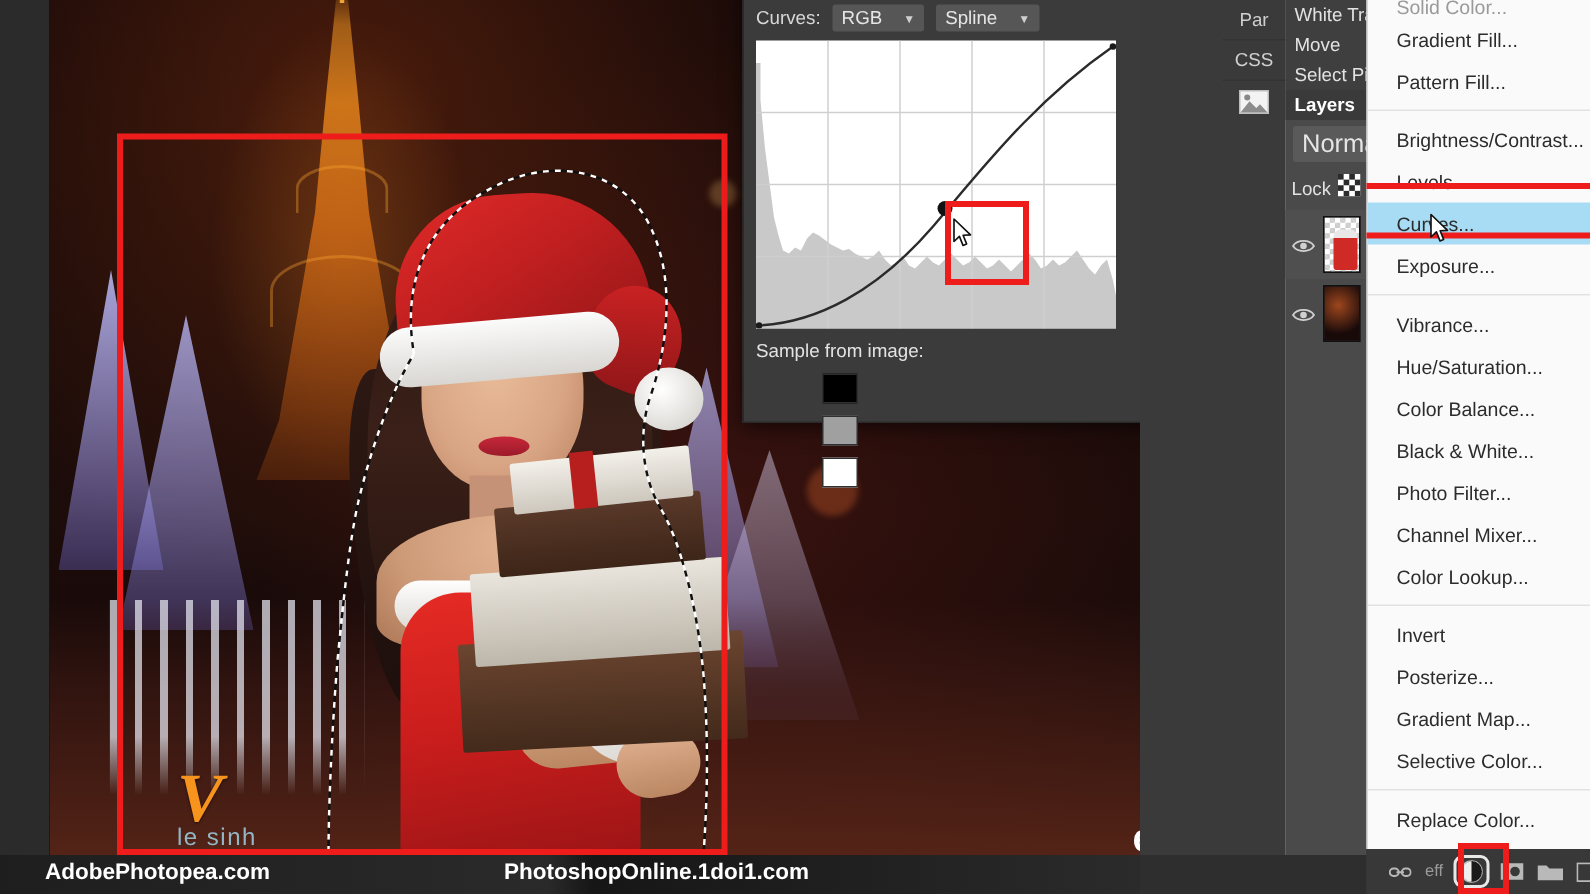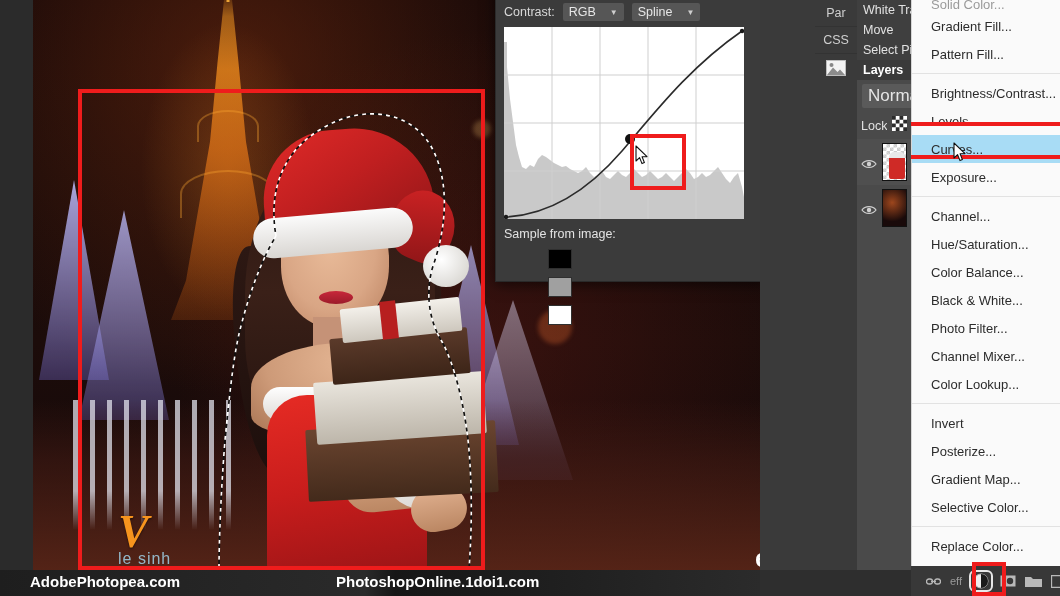--- a/index.html
+++ b/index.html
@@ -313,21 +313,21 @@
       </div>
     </div>
 
     <div class="red-box-canvas"></div>
   </div>
 
   <div class="es-text">es</div>
 
   <div class="curves">
     <div class="curves-head">
-      <span class="lbl">Contrast:</span>
+      <span class="lbl">Curves:</span>
       <span class="dd">
         <span>RGB</span>
         <span class="car">▼</span>
       </span>
       <span class="dd">
         <span>Spline</span>
         <span class="car">▼</span>
       </span>
     </div>
 
@@ -450,21 +450,21 @@
   <div class="menu">
     <div class="mi part">Solid Color...</div>
     <div class="mi">Gradient Fill...</div>
     <div class="mi">Pattern Fill...</div>
     <div class="msep"></div>
     <div class="mi">Brightness/Contrast...</div>
     <div class="mi">Levels...</div>
     <div class="mi sel">Curves...</div>
     <div class="mi">Exposure...</div>
     <div class="msep"></div>
-    <div class="mi">Channel...</div>
+    <div class="mi">Vibrance...</div>
     <div class="mi">Hue/Saturation...</div>
     <div class="mi">Color Balance...</div>
     <div class="mi">Black &amp; White...</div>
     <div class="mi">Photo Filter...</div>
     <div class="mi">Channel Mixer...</div>
     <div class="mi">Color Lookup...</div>
     <div class="msep"></div>
     <div class="mi">Invert</div>
     <div class="mi">Posterize...</div>
     <div class="mi">Gradient Map...</div>

